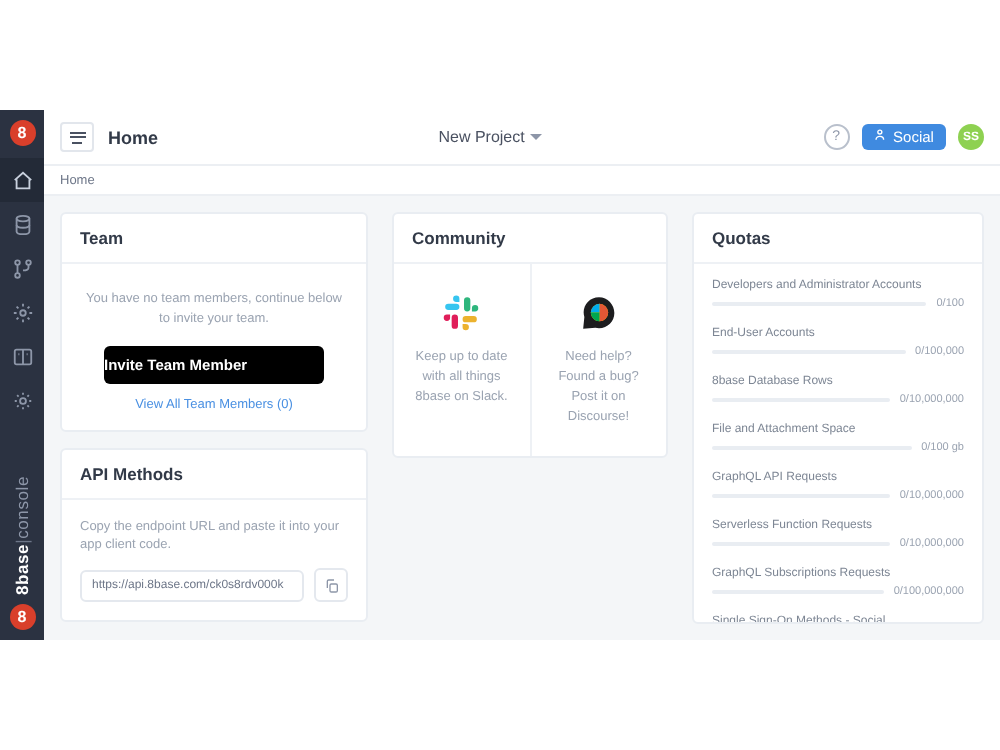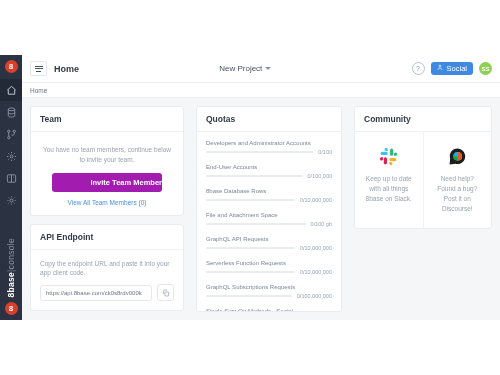--- a/index.html
+++ b/index.html
@@ -103,22 +103,22 @@
   .card-head{
     padding:7px 9px;font-size:8.5px;color:#323a48;font-weight:bold;
     border-bottom:1px solid #eef1f5;
   }
   .card-body{padding:9px;}
 
   
   #team-card{flex:0 0 auto;}
   #team-msg{font-size:6.5px;color:#9aa3b1;line-height:1.5;text-align:center;margin:4px 2px 8px;}
   #invite-team-button{
-    background:#a21caf;color:#fff;border-radius:3px;
-    font-size:7.5px;font-weight:bold;text-align:right;
+    background:#000000;color:#fff;border-radius:3px;
+    font-size:7.5px;font-weight:bold;text-align:left;
     padding:5px 0;margin:0 12px;
   }
   #view-all-members{
     font-size:6.5px;color:#4a90e2;text-align:center;margin-top:7px;
   }
 
   
   #api-msg{font-size:6.5px;color:#9aa3b1;line-height:1.5;margin-bottom:6px;}
   #api-row{display:flex;align-items:center;gap:5px;}
   #api-url{
@@ -250,97 +250,37 @@
         <div class="card" id="team-card">
           <div class="card-head">Team</div>
           <div class="card-body">
             <div id="team-msg">You have no team members, continue below to invite your team.</div>
             <div id="invite-team-button">Invite Team Member</div>
             <div id="view-all-members">View All Team Members (0)</div>
           </div>
         </div>
 
         <div class="card" id="api-card">
-          <div class="card-head">API Endpoint</div>
+          <div class="card-head">API Methods</div>
           <div class="card-body">
             <div id="api-msg">Copy the endpoint URL and paste it into your app client code.</div>
             <div id="api-row">
               <div id="api-url">https://api.8base.com/ck0s8rdv000k</div>
               <div id="copy-button">
                 <svg width="8" height="8" viewBox="0 0 24 24" fill="none" stroke="currentColor" stroke-width="2">
                   <rect x="9" y="9" width="11" height="12" rx="2"></rect>
                     <path d="M5 15V5a2 2 0 0 1 2-2h8"></path>
                 </svg>
               </div>
             </div>
           </div>
         </div>
 
       </div>
 
-      <div class="col" id="col-mid">
-        <div class="card" id="quotas-card">
-          <div class="card-head">Quotas</div>
-          <div id="quotas-body">
-            <div class="quota">
-              <div class="quota-label">Developers and Administrator Accounts</div>
-              <div class="quota-row">
-                <div class="quota-bar"></div>
-                <div class="quota-val">0/100</div>
-              </div>
-            </div>
-            <div class="quota">
-              <div class="quota-label">End-User Accounts</div>
-              <div class="quota-row">
-                <div class="quota-bar"></div>
-                <div class="quota-val">0/100,000</div>
-              </div>
-            </div>
-            <div class="quota">
-              <div class="quota-label">8base Database Rows</div>
-              <div class="quota-row">
-                <div class="quota-bar"></div>
-                <div class="quota-val">0/10,000,000</div>
-              </div>
-            </div>
-            <div class="quota">
-              <div class="quota-label">File and Attachment Space</div>
-              <div class="quota-row">
-                <div class="quota-bar"></div>
-                <div class="quota-val">0/100 gb</div>
-              </div>
-            </div>
-            <div class="quota">
-              <div class="quota-label">GraphQL API Requests</div>
-              <div class="quota-row">
-                <div class="quota-bar"></div>
-                <div class="quota-val">0/10,000,000</div>
-              </div>
-            </div>
-            <div class="quota">
-              <div class="quota-label">Serverless Function Requests</div>
-              <div class="quota-row">
-                <div class="quota-bar"></div>
-                <div class="quota-val">0/10,000,000</div>
-              </div>
-            </div>
-            <div class="quota">
-              <div class="quota-label">GraphQL Subscriptions Requests</div>
-              <div class="quota-row">
-                <div class="quota-bar"></div>
-                <div class="quota-val">0/100,000,000</div>
-              </div>
-            </div>
-            <div class="quota">
-              <div class="quota-label">Single Sign-On Methods - Social</div>
-            </div>
-          </div>
-        </div>
-      </div>
-
       <div class="col" id="col-right">
         <div class="card" id="community-card">
           <div class="card-head">Community</div>
           <div id="community-body">
 
             <div class="comm-cell">
               <div class="comm-icon">
                 <svg width="19" height="19" viewBox="0 0 24 24">
                   <path d="M5.1 15a2 2 0 1 1-2-2h2zM6.1 15a2 2 0 0 1 4 0v5a2 2 0 1 1-4 0z" fill="#e01e5a"></path>
                   <path d="M9 5a2 2 0 1 1 2-2v2zM9 6.1a2 2 0 0 1 0 4H4a2 2 0 1 1 0-4z" fill="#36c5f0"></path>
@@ -361,15 +301,75 @@
                   <path d="M6.8 11.7h5.5v5.5a5.6 5.6 0 0 1-5.5-5.5z" fill="#00a84f"></path>
                 </svg>
               </div>
               <div class="comm-text">Need help? Found a bug? Post it on Discourse!</div>
             </div>
 
           </div>
         </div>
       </div>
 
+      <div class="col" id="col-mid">
+        <div class="card" id="quotas-card">
+          <div class="card-head">Quotas</div>
+          <div id="quotas-body">
+            <div class="quota">
+              <div class="quota-label">Developers and Administrator Accounts</div>
+              <div class="quota-row">
+                <div class="quota-bar"></div>
+                <div class="quota-val">0/100</div>
+              </div>
+            </div>
+            <div class="quota">
+              <div class="quota-label">End-User Accounts</div>
+              <div class="quota-row">
+                <div class="quota-bar"></div>
+                <div class="quota-val">0/100,000</div>
+              </div>
+            </div>
+            <div class="quota">
+              <div class="quota-label">8base Database Rows</div>
+              <div class="quota-row">
+                <div class="quota-bar"></div>
+                <div class="quota-val">0/10,000,000</div>
+              </div>
+            </div>
+            <div class="quota">
+              <div class="quota-label">File and Attachment Space</div>
+              <div class="quota-row">
+                <div class="quota-bar"></div>
+                <div class="quota-val">0/100 gb</div>
+              </div>
+            </div>
+            <div class="quota">
+              <div class="quota-label">GraphQL API Requests</div>
+              <div class="quota-row">
+                <div class="quota-bar"></div>
+                <div class="quota-val">0/10,000,000</div>
+              </div>
+            </div>
+            <div class="quota">
+              <div class="quota-label">Serverless Function Requests</div>
+              <div class="quota-row">
+                <div class="quota-bar"></div>
+                <div class="quota-val">0/10,000,000</div>
+              </div>
+            </div>
+            <div class="quota">
+              <div class="quota-label">GraphQL Subscriptions Requests</div>
+              <div class="quota-row">
+                <div class="quota-bar"></div>
+                <div class="quota-val">0/100,000,000</div>
+              </div>
+            </div>
+            <div class="quota">
+              <div class="quota-label">Single Sign-On Methods - Social</div>
+            </div>
+          </div>
+        </div>
+      </div>
+
     </div>
   </div>
 </div>
 
 </body></html>

